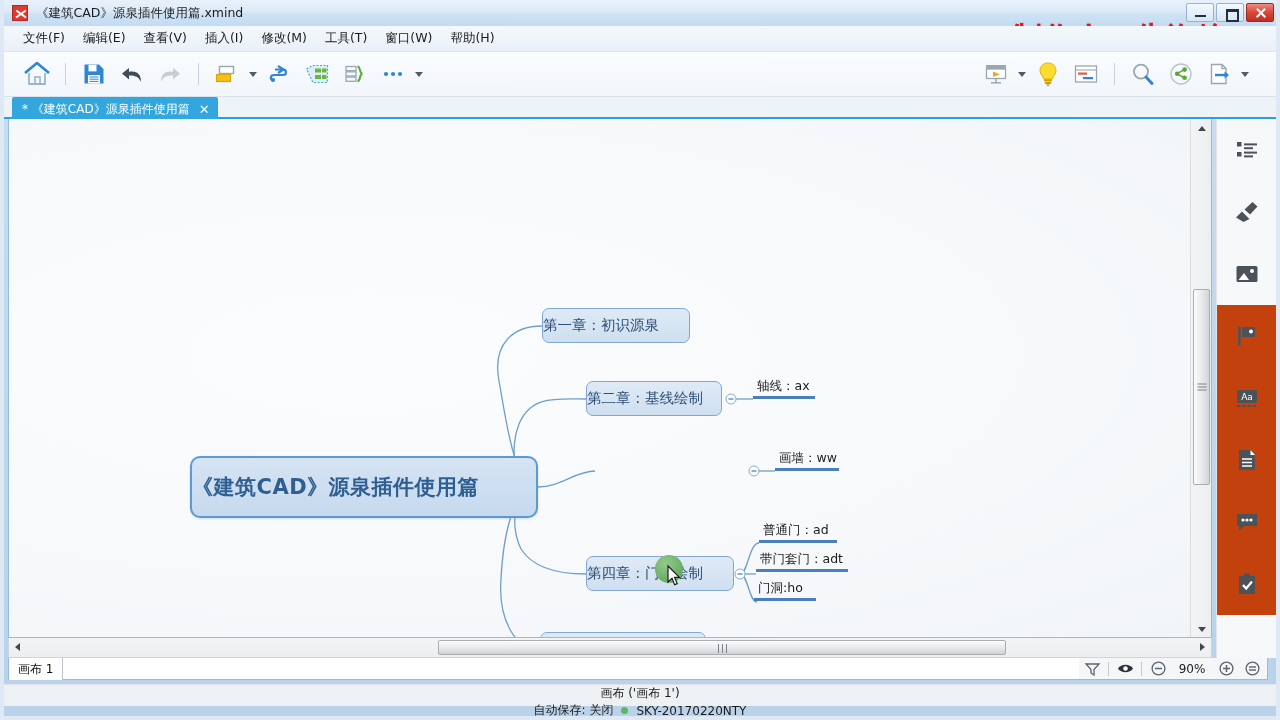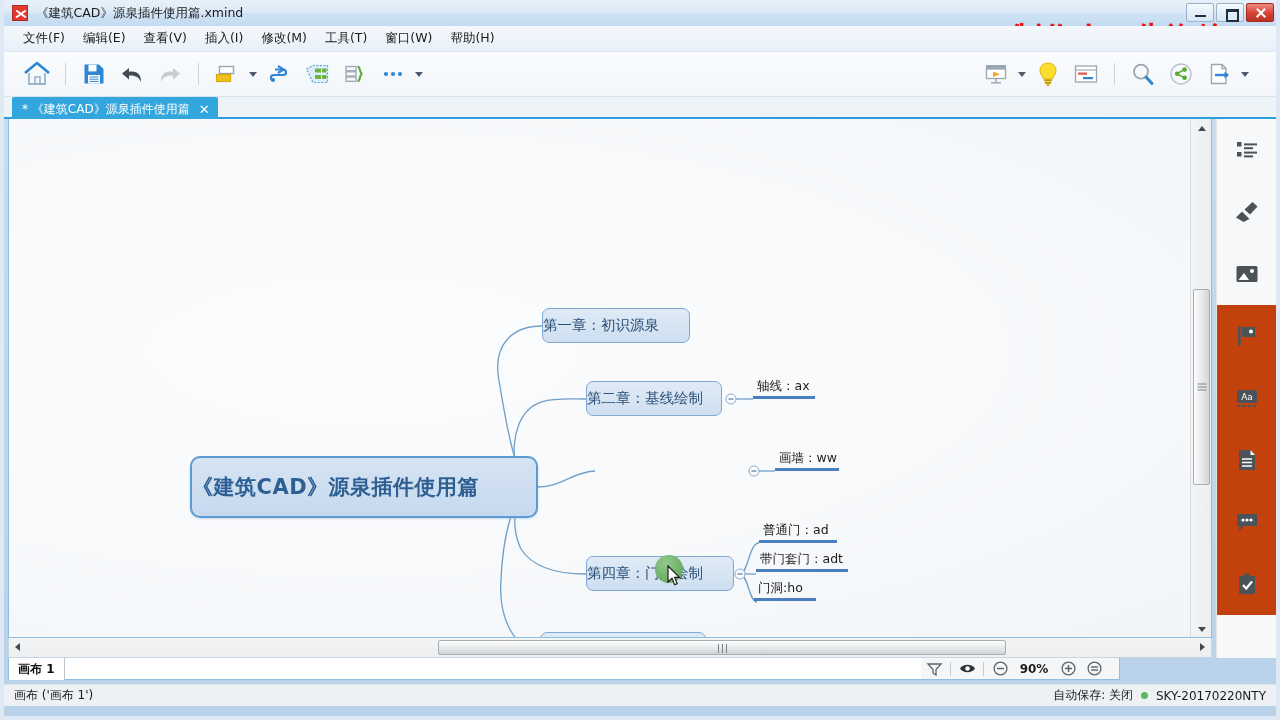--- a/index.html
+++ b/index.html
@@ -221,49 +221,50 @@
     position: absolute; left: 1216px; top: 119px; width: 60px; height: 539px;
     background: #f7f8f9; border-left: 1px solid #e2e4e6;
   }
   .rsb-item {
     width: 60px; height: 62px; display: flex; align-items: center; justify-content: center;
   }
   .rsb-item.alt { background: #c2410c; }
 
   
   .sheetbar {
-    position: absolute; left: 8px; top: 658px; width: 1112px; height: 22px;
+    position: absolute; left: 8px; top: 658px; width: 1260px; height: 22px;
     background: #f6f7f8; border: 1px solid #8fbfe0; border-top: none;
-    display: flex; align-items: stretch; font-weight: bold;
+    display: flex; align-items: stretch;
   }
   .sheet-tab {
     height: 22px; display: flex; align-items: center; padding: 0 9px;
     font-size: 12px; color: #111; background: #ffffff;
     border-right: 1px solid #b9c4ce;
     font-family: "DejaVu Sans", sans-serif;
   }
   .sheetbar-rest { flex: 1 1 auto; background: #ffffff; }
   .sheet-tools {
-    display: flex; align-items: center; gap: 0px; padding-right: 12px; background: #f4f6f8;
+    display: flex; align-items: center; gap: 0px; padding-right: 2px; background: #f4f6f8;
   }
   .stool {
     width: 26px; height: 22px; display: flex; align-items: center; justify-content: center;
   }
   .zoom-val {
     font-size: 12px; color: #1b1b1b; width: 42px; text-align: center;
     font-family: "DejaVu Sans", sans-serif;
   }
   .sep-v { width: 1px; height: 14px; background: #c3ccd4; margin: 0 3px; }
 
   
   .statusbar {
     position: absolute; left: 4px; top: 684px; width: 1272px; height: 22px;
     background: #eef1f4; border-top: 1px solid #dfe4e9;
     display: flex; align-items: center; justify-content: space-between;
     padding: 0 10px;
+    flex-direction: column;
   }
   .status-left {
     font-size: 12px; color: #1b1b1b; font-family: "DejaVu Sans", sans-serif;
   }
   .status-right {
     display: flex; align-items: center; gap: 8px;
     font-size: 12px; color: #1b1b1b; font-family: "DejaVu Sans", sans-serif;
   }
   .dot-green {
     width: 7px; height: 7px; border-radius: 50%; background: #5cb85c;

